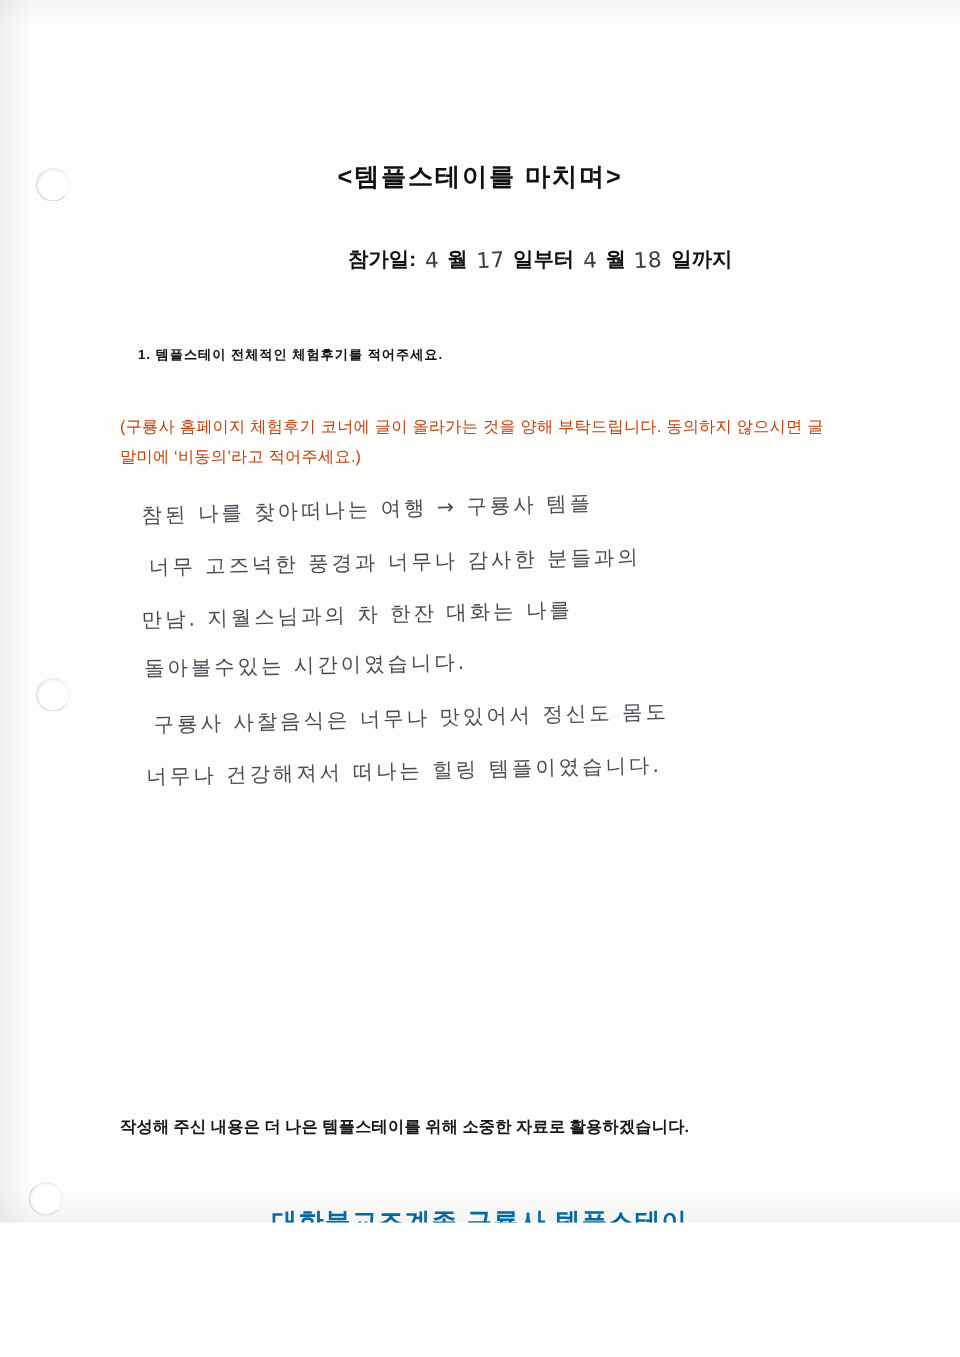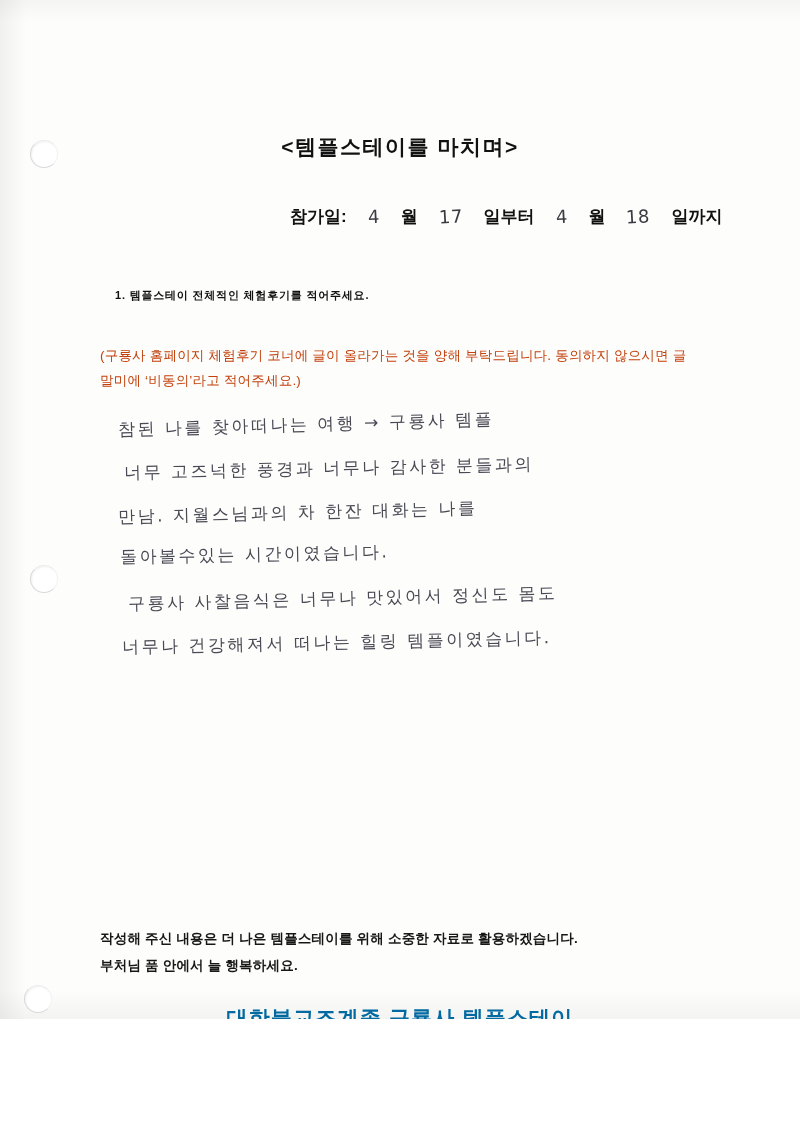--- a/index.html
+++ b/index.html
@@ -56,22 +56,22 @@
     color: #111;
   }
   .attend-line {
     position: absolute;
     top: 205px;
     left: 290px;
     font-size: 17px;
     font-weight: bold;
     color: #111;
     display: flex;
-    align-items: center;
-    gap: 21px;
+    align-items: flex-end;
+    gap: 7px;
   }
   .hand {
     font-family: "DejaVu Sans", sans-serif;
     color: #3b3b44;
     font-weight: normal;
     transform: rotate(-3deg);
     display: inline-block;
   }
   .hand-num {
     font-size: 18px;
@@ -124,20 +124,21 @@
   .closing {
     position: absolute;
     top: 925px;
     left: 100px;
     width: 620px;
     font-size: 13.5px;
     font-weight: bold;
     line-height: 2.0;
     letter-spacing: 0.2px;
     color: #171717;
+    font-family: Liberation Serif, serif;
   }
   .org-line {
     position: absolute;
     top: 1004px;
     left: 0;
     width: 800px;
     text-align: center;
     font-size: 21px;
     font-weight: bold;
     letter-spacing: 1.2px;
@@ -174,18 +175,17 @@
     <div class="hw-line hw-1">참된 나를 찾아떠나는 여행 → 구룡사 템플</div>
     <div class="hw-line hw-2">너무 고즈넉한 풍경과   너무나 감사한 분들과의</div>
     <div class="hw-line hw-3">만남.  지월스님과의   차 한잔 대화는  나를</div>
     <div class="hw-line hw-4">돌아볼수있는  시간이였습니다.</div>
     <div class="hw-line hw-5">구룡사  사찰음식은  너무나  맛있어서   정신도 몸도</div>
     <div class="hw-line hw-6">너무나  건강해져서   떠나는   힐링 템플이였습니다.</div>
   </div>
 
   <div class="closing">
     <div>작성해 주신 내용은 더 나은 템플스테이를 위해 소중한 자료로 활용하겠습니다.</div>
-    <div>부처님 품 안에서 늘 행복하세요.</div>
   </div>
 
   <div class="org-line">대한불교조계종 구룡사 템플스테이</div>
 
 </div>
 
 </body></html>

